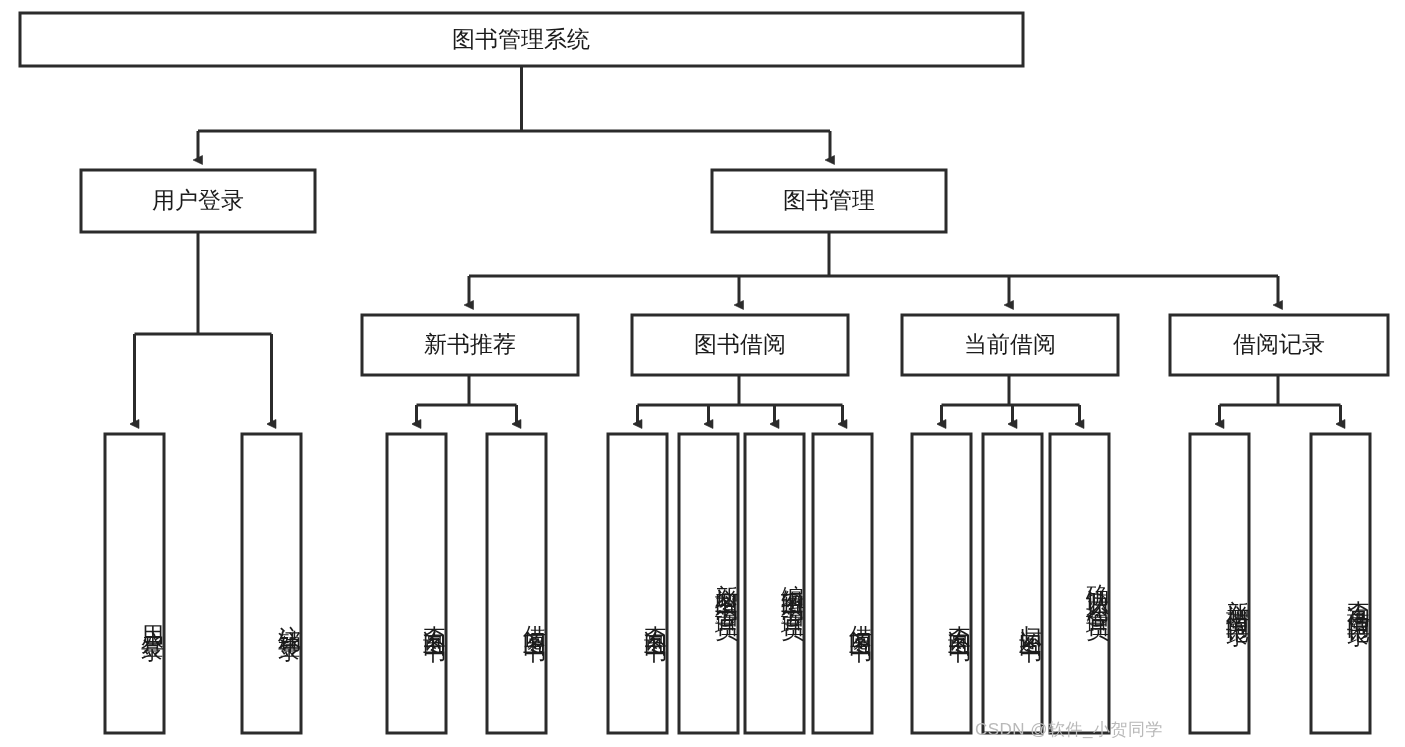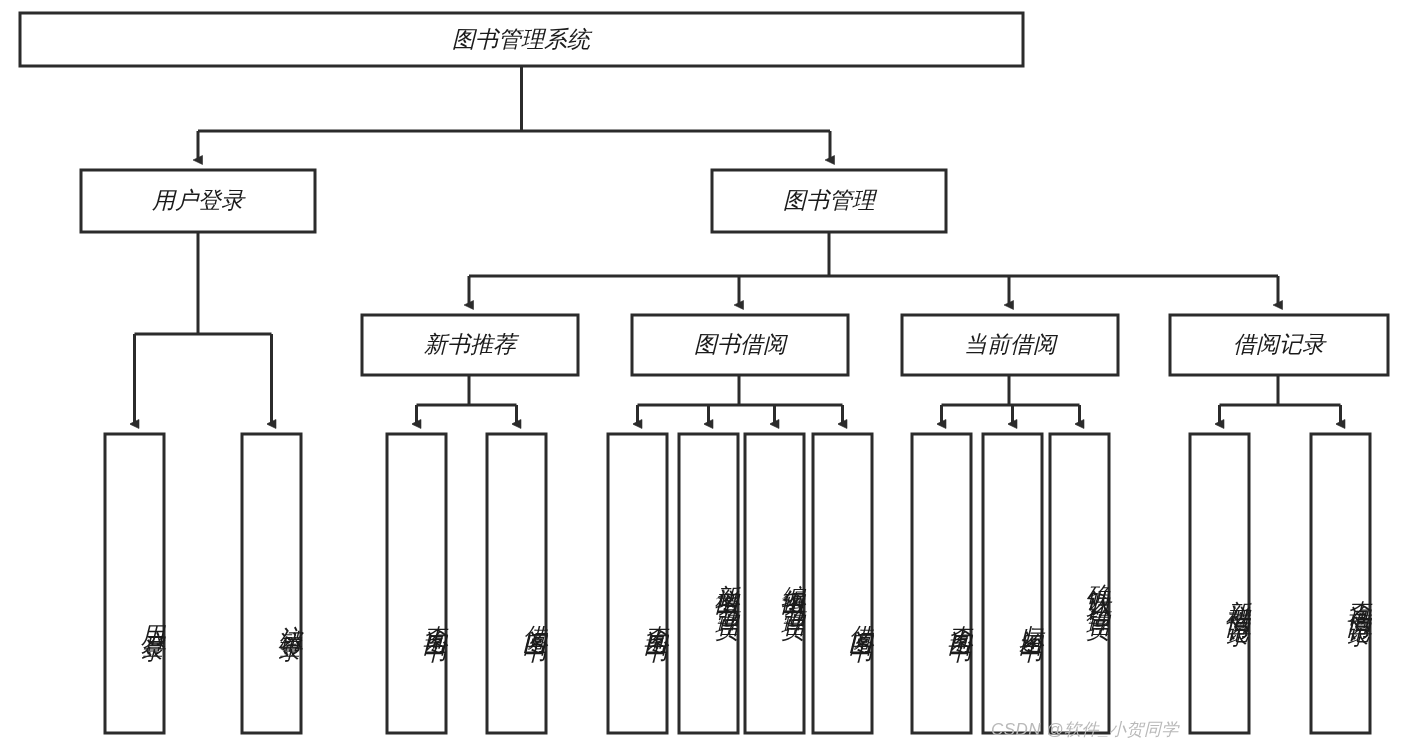--- a/index.html
+++ b/index.html
@@ -2,21 +2,21 @@
 <html><head>
 <meta charset="utf-8">
 <style>
   html,body{margin:0;padding:0;}
   body{
     width:1405px;height:747px;
     background:#ffffff;
     font-family:"Liberation Sans","DejaVu Sans",sans-serif;
     overflow:hidden;
   }
-  #diagram-root{position:relative;width:1187px;height:747px;font-style:italic;}
+  #diagram-root{position:relative;width:1187px;height:747px;}
   svg#flow{position:absolute;left:0;top:0;width:1405px;height:747px;}
   .node-rect{fill:#ffffff;stroke:#2b2b2b;stroke-width:3;}
   .connector{stroke:#2b2b2b;stroke-width:3;fill:none;stroke-linecap:butt;}
   .node-label-h{
     font-family:"Liberation Sans","DejaVu Sans",sans-serif;
     font-size:23px;fill:#1b1b1b;text-anchor:middle;dominant-baseline:middle;
   }
   .leaf-label{
     position:absolute;
     writing-mode:vertical-rl;
@@ -27,21 +27,21 @@
     letter-spacing:5px;
     color:#1b1b1b;
     display:flex;
     align-items:flex-start;
     justify-content:center;
     white-space:nowrap;
     pointer-events:none;
   }
   .watermark{
     position:absolute;
-    right:8px;bottom:6px;
+    right:24px;bottom:6px;
     font-size:17px;
     color:#b9b9b9;
     font-family:"Liberation Sans","DejaVu Sans",sans-serif;
     letter-spacing:.5px;
     white-space:nowrap;
   }
 </style>
 </head>
 <body>
 

